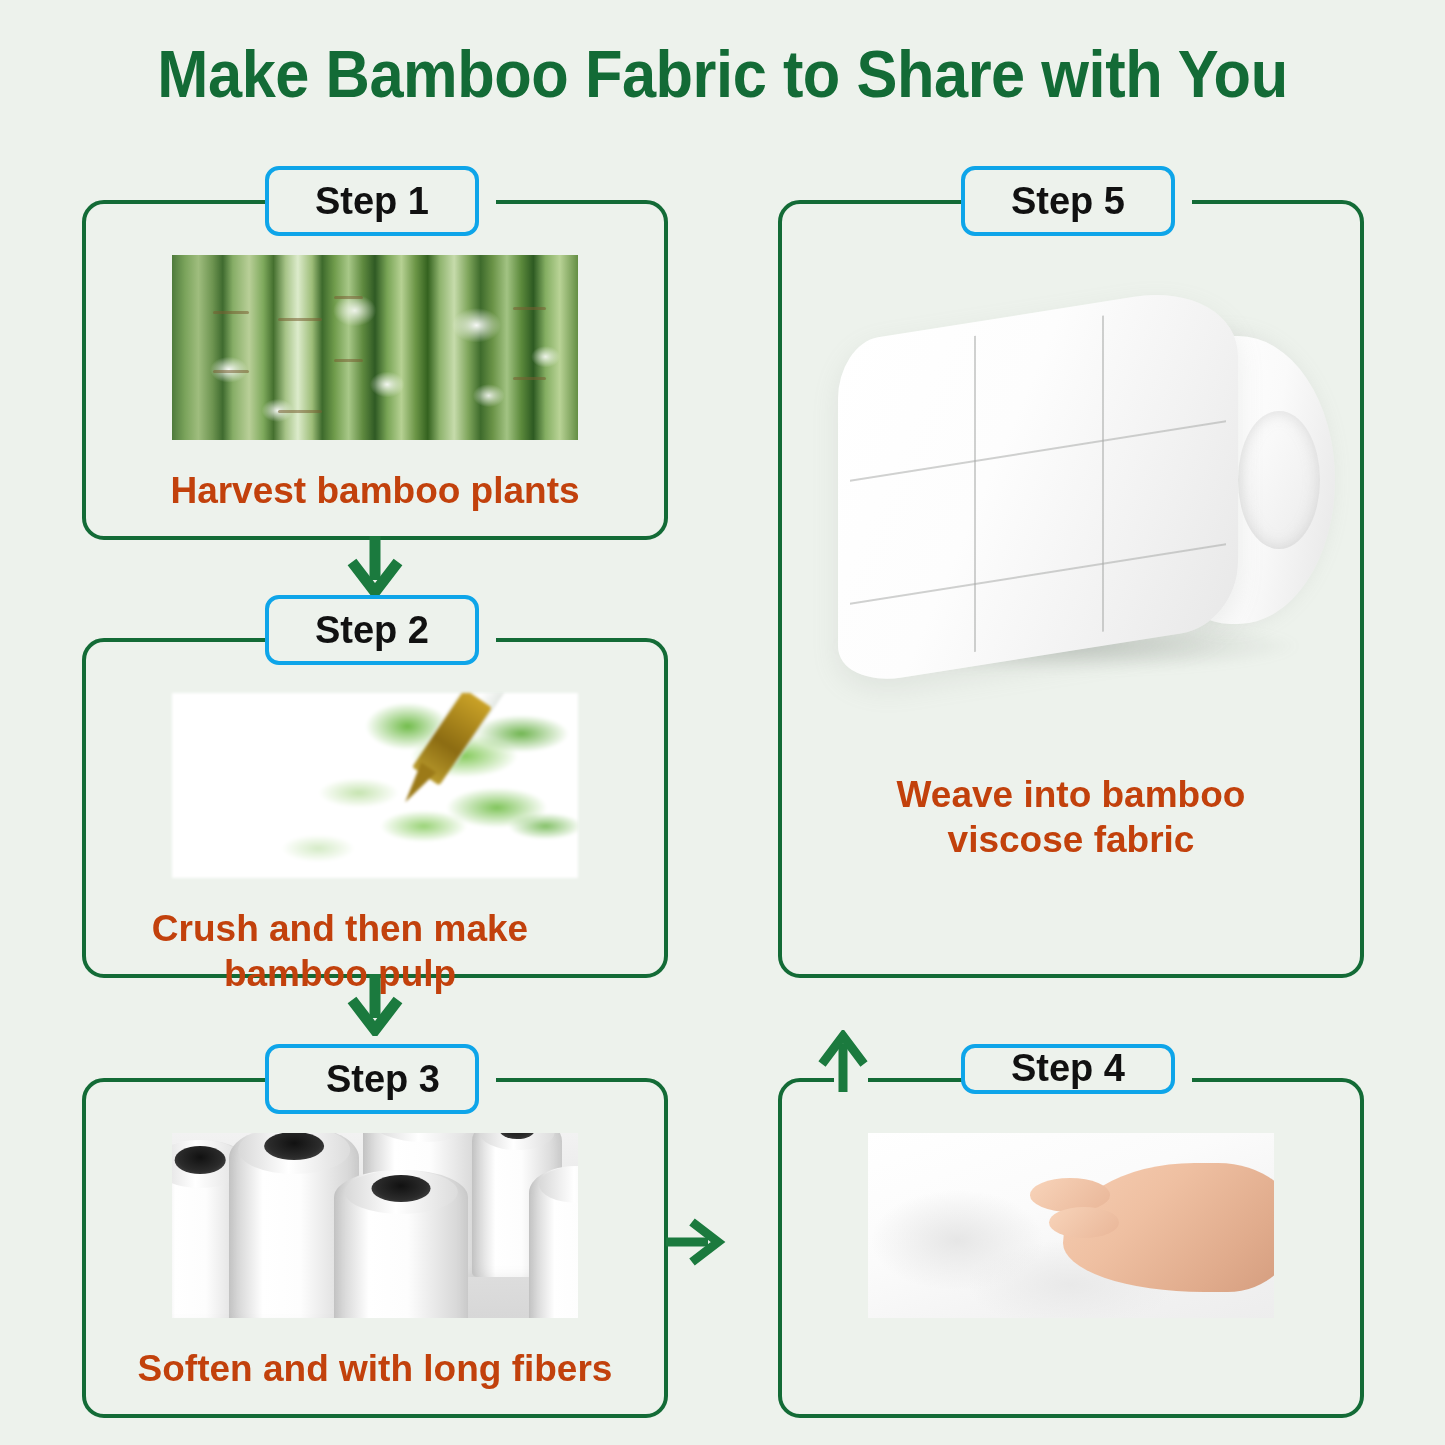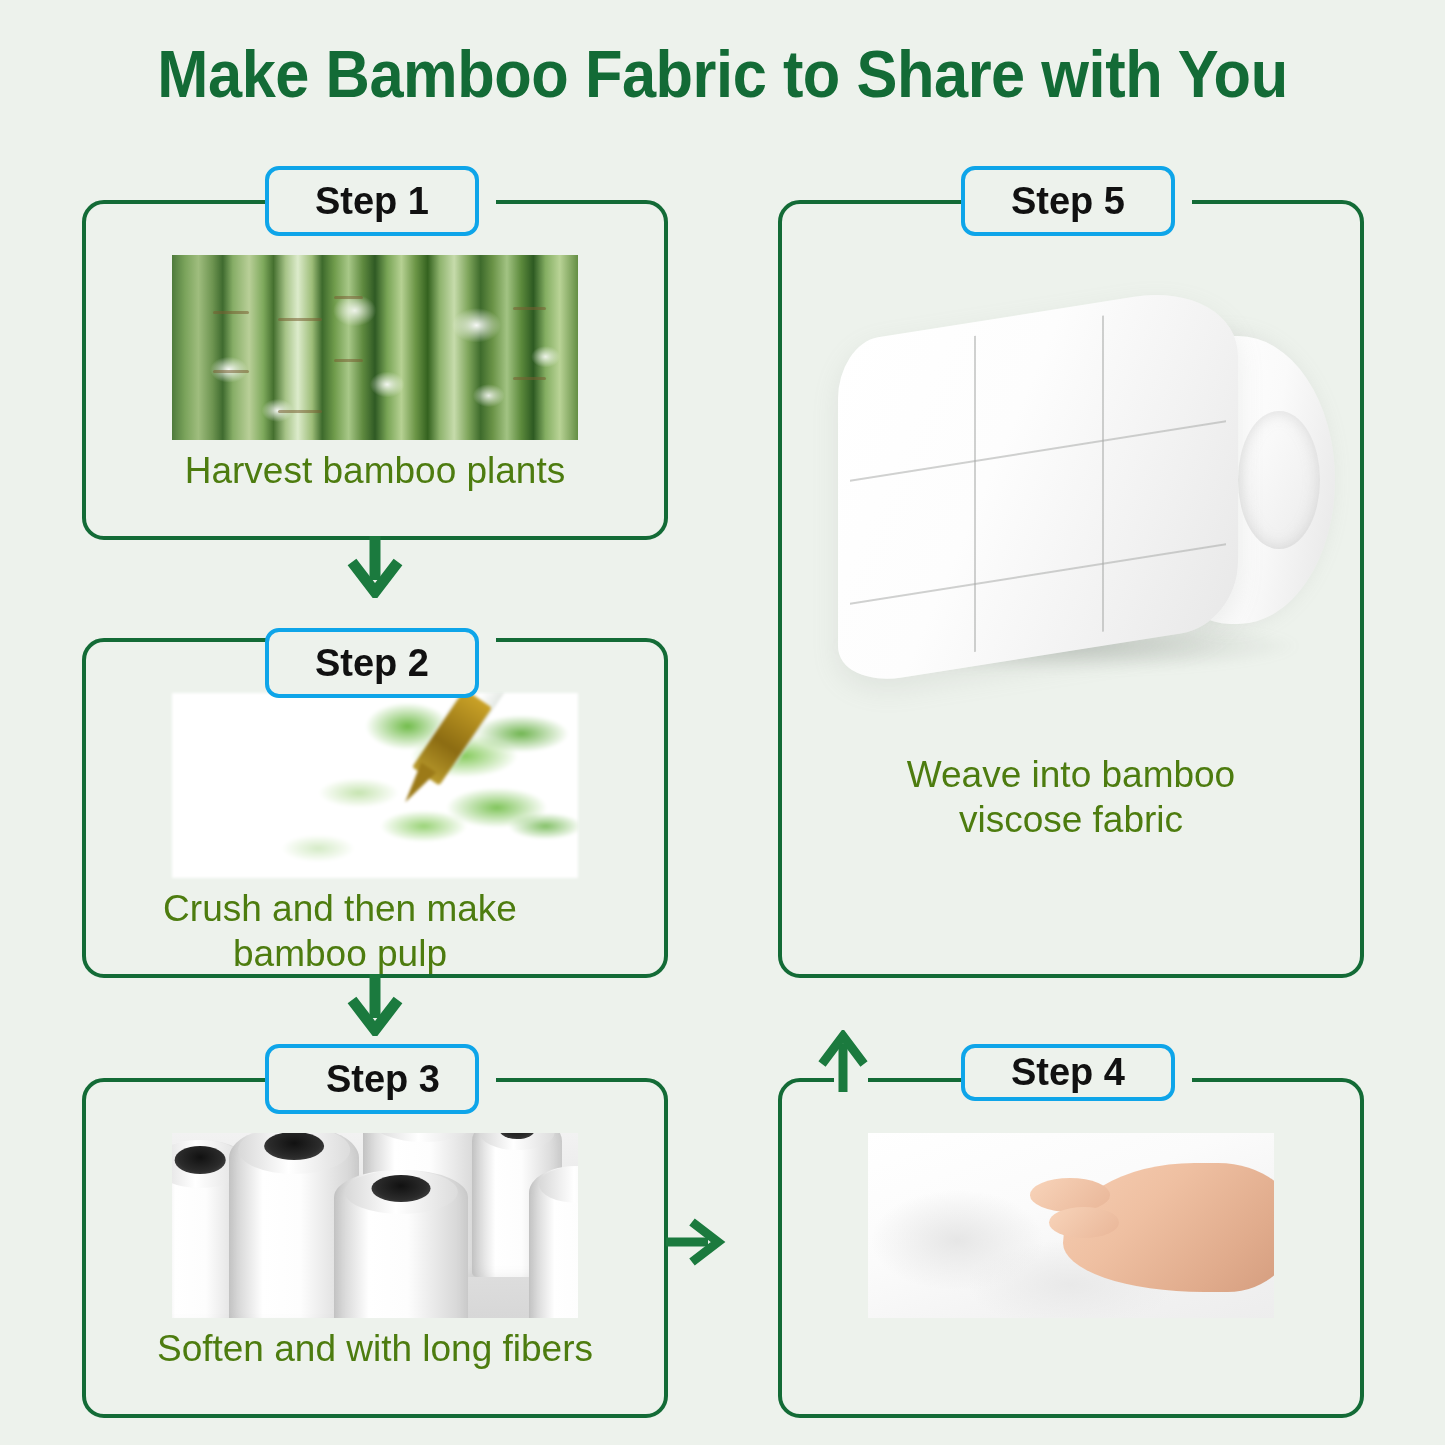--- a/index.html
+++ b/index.html
@@ -62,24 +62,25 @@
     font-weight: bold;
     display: flex;
     align-items: center;
     justify-content: center;
     z-index: 5;
   }
 
   .caption {
     position: absolute;
     text-align: center;
-    color: #4d7c0f;
-    font-weight: normal;
+    color: #c2410c;
+    font-weight: bold;
     line-height: 1.22;
     white-space: pre-line;
+    margin-top: 20px;
   }
 
   
   .photo {
     position: absolute;
     overflow: hidden;
     background: #ffffff;
   }
 
   
@@ -298,21 +299,21 @@
   <div class="arrow" style="left:346px; top:536px; width:58px; height:62px;">
     <svg width="58" height="62" viewBox="0 0 58 62">
       <path d="M29 0 L29 44" stroke="#1b7a3e" stroke-width="11" fill="none"></path>
       <path d="M6 26 L29 56 L52 26" stroke="#1b7a3e" stroke-width="11" fill="none" stroke-linejoin="miter"></path>
     </svg>
   </div>
 
   <div class="step-box" style="left:82px; top:638px; width:586px; height:340px;">
     <div class="top-gap" style="left:180px; width:230px;"></div>
   </div>
-  <div class="badge" style="left:265px; top:628px; width:214px; height:70px; font-size:38px;">
+  <div class="badge" style="left:265px; top:595px; width:214px; height:70px; font-size:38px;">
     <span>Step 2</span>
   </div>
   <div class="photo photo-dropper" style="left:172px; top:693px; width:406px; height:185px;">
     <div class="dropper">
       <div class="glass"></div>
       <div class="liquid"></div>
       <div class="tip"></div>
 
     </div>
   </div>
@@ -363,21 +364,21 @@
     <svg width="60" height="54" viewBox="0 0 60 54">
       <path d="M0 27 L42 27" stroke="#1b7a3e" stroke-width="9" fill="none"></path>
       <path d="M26 7 L52 27 L26 47" stroke="#1b7a3e" stroke-width="9" fill="none" stroke-linejoin="miter"></path>
     </svg>
   </div>
 
   <div class="step-box" style="left:778px; top:1078px; width:586px; height:340px;">
     <div class="top-gap" style="left:180px; width:230px;"></div>
     <div class="top-gap" style="left:52px; width:34px;"></div>
   </div>
-  <div class="badge" style="left:961px; top:1044px; width:214px; height:57px; font-size:38px;">
+  <div class="badge" style="left:961px; top:1044px; width:214px; height:50px; font-size:38px;align-items:flex-end;">
     <span>Step 4</span>
   </div>
   <div class="photo photo-hand" style="left:868px; top:1133px; width:406px; height:185px;">
     <div class="hand">
       <div class="finger" style="left:-14%; top:12%; width:34%; height:26%;"></div>
       <div class="finger" style="left:-6%; top:34%; width:30%; height:24%;"></div>
     </div>
   </div>
 
   <div class="arrow" style="left:814px; top:1030px; width:58px; height:62px;">

